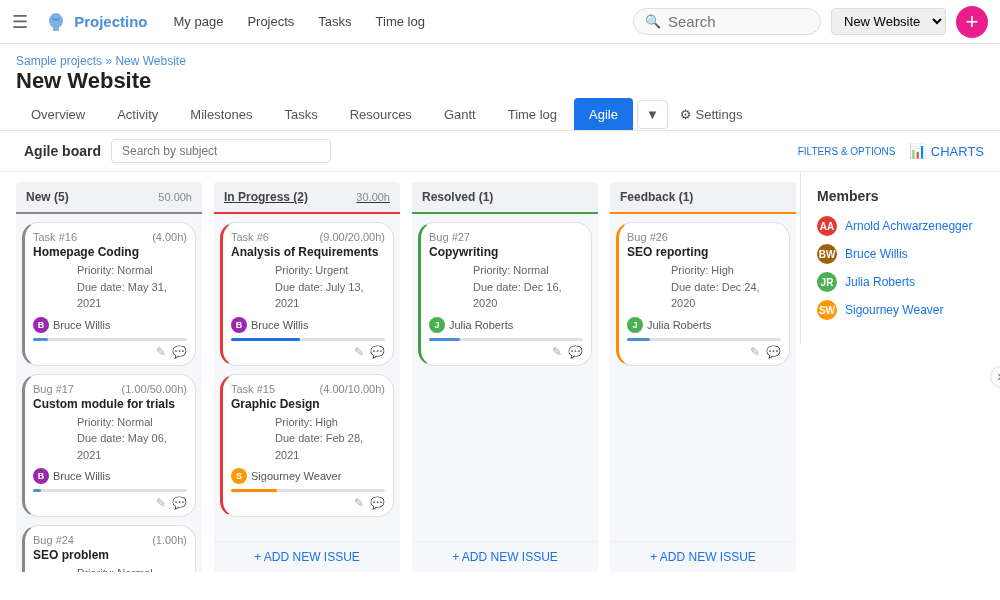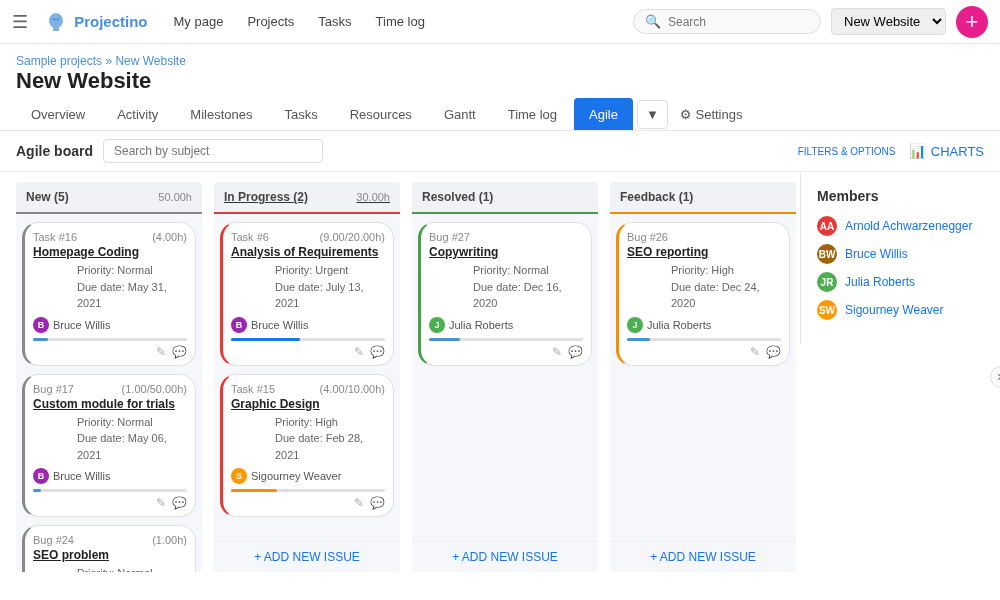--- a/index.html
+++ b/index.html
@@ -7,40 +7,40 @@
 
     
     .navbar { display: flex; align-items: center; height: 44px; background: #fff; border-bottom: 1px solid #e5e5e5; padding: 0 12px; gap: 16px; }
     .navbar-logo { display: flex; align-items: center; gap: 6px; color: #4a90d9; font-weight: 600; font-size: 15px; }
     .navbar-logo svg { width: 24px; height: 24px; }
     .hamburger { cursor: pointer; color: #666; font-size: 18px; }
     .nav-links { display: flex; gap: 4px; }
     .nav-link { padding: 4px 10px; font-size: 13px; color: #444; cursor: pointer; border-radius: 4px; }
     .navbar-right { margin-left: auto; display: flex; align-items: center; gap: 10px; }
     .search-box { display: flex; align-items: center; border: 1px solid #ddd; border-radius: 20px; padding: 4px 12px; gap: 6px; background: #f9f9f9; }
-    .search-box input { border: none; background: transparent; outline: none; font-size: 12px; width: 140px; }
+    .search-box input { border: none; background: transparent; outline: none; font-size: 15px; width: 140px; }
     .project-select { border: 1px solid #ddd; border-radius: 4px; padding: 4px 8px; font-size: 13px; cursor: pointer; }
     .add-btn { background: #e91e8c; color: #fff; border: none; border-radius: 50%; width: 32px; height: 32px; font-size: 22px; cursor: pointer; display: flex; align-items: center; justify-content: center; line-height: 1; }
 
     
     .page-header { padding: 10px 16px 4px; }
     .breadcrumb { font-size: 12px; color: #888; }
     .breadcrumb span { color: #4a90d9; cursor: pointer; }
     .page-title { font-size: 22px; font-weight: 700; color: #222; }
 
     
     .tabs { display: flex; align-items: center; padding: 0 16px; border-bottom: 1px solid #e5e5e5; gap: 2px; }
     .tab { padding: 8px 14px; font-size: 13px; color: #555; cursor: pointer; border-radius: 4px 4px 0 0; border: 1px solid transparent; border-bottom: none; }
     .tab.active { background: #1a73e8; color: #fff; border-color: #1a73e8; }
     .tab-dropdown { padding: 6px 8px; cursor: pointer; color: #555; border: 1px solid #ddd; border-radius: 4px; margin-left: 2px; }
     .tab-settings { display: flex; align-items: center; gap: 4px; padding: 6px 10px; color: #555; cursor: pointer; font-size: 13px; }
 
     
     .board-header { display: flex; align-items: center; padding: 8px 16px; gap: 10px; border-bottom: 1px solid #eee; }
-    .board-title { font-weight: 600; color: #333; font-size: 14px; }
+    .board-title { font-weight: 600; color: #333; font-size: 14px; margin-left: 8px; }
     .board-search { border: 1px solid #ddd; border-radius: 4px; padding: 4px 10px; font-size: 12px; width: 220px; outline: none; }
     .board-actions { margin-left: auto; display: flex; align-items: center; gap: 14px; }
     .filters-link { color: #1a73e8; font-size: 10px; font-weight: 500; cursor: pointer; }
     .charts-link { color: #1a73e8; font-size: 13px; font-weight: 500; cursor: pointer; display: flex; align-items: center; gap: 4px; }
 
     
     .main-content { display: flex; height: calc(600px - 44px - 60px - 44px - 42px); overflow: hidden; }
 
     
     .kanban-board { flex: 1; overflow-x: auto; padding: 10px 16px; display: flex; gap: 12px; }
@@ -55,21 +55,21 @@
     .column-cards { padding: 8px 6px; display: flex; flex-direction: column; gap: 8px; flex: 1; overflow-y: auto; }
 
     
     .card { background: #fff; border-radius: 16px; padding: 8px 8px 6px; border: 1px solid #e0e0e0; border-left: 3px solid #888; position: relative; }
     .card.inprogress-card { border-left-color: #e53935; }
     .card.resolved-card { border-left-color: #43a047; }
     .card.feedback-card { border-left-color: #fb8c00; }
     .card-top { display: flex; justify-content: space-between; align-items: flex-start; margin-bottom: 2px; }
     .card-id { font-size: 11px; color: #888; }
     .card-hours { font-size: 11px; color: #888; }
-    .card-title { font-weight: 600; font-size: 12px; color: #222; margin-bottom: 3px; text-decoration: underline; }
+    .card-title { font-weight: 600; font-size: 12px; color: #222; margin-bottom: 3px; }
     .card-meta { font-size: 11px; color: #666; line-height: 1.5; margin-left: 44px; }
     .card-assignee { display: flex; align-items: center; gap: 4px; margin-top: 5px; font-size: 11px; color: #555; }
     .avatar-sm { width: 16px; height: 16px; border-radius: 50%; display: inline-flex; align-items: center; justify-content: center; font-size: 9px; color: #fff; font-weight: 600; }
     .progress-bar { height: 3px; background: #e0e0e0; border-radius: 2px; margin-top: 5px; }
     .progress-fill { height: 100%; border-radius: 2px; background: #4a90d9; }
     .progress-fill.blue { background: #1a73e8; }
     .progress-fill.orange { background: #fb8c00; }
     .card-actions { display: flex; gap: 6px; justify-content: flex-end; margin-top: 4px; }
     .card-action-icon { color: #aaa; font-size: 12px; cursor: pointer; }
     .add-issue-btn { text-align: center; padding: 8px; font-size: 12px; color: #1a73e8; cursor: pointer; border-top: 1px solid #eee; margin-top: 4px; }

